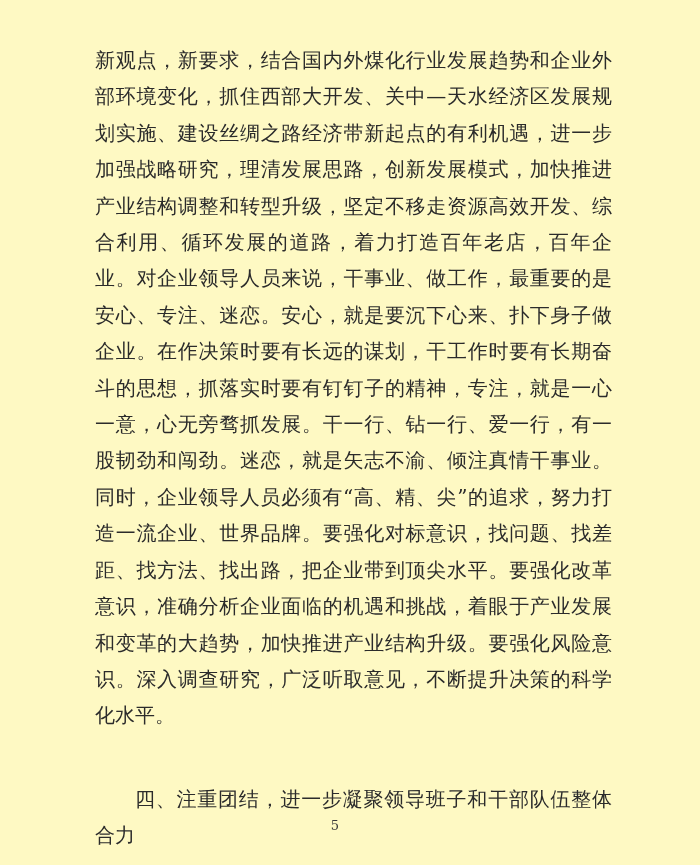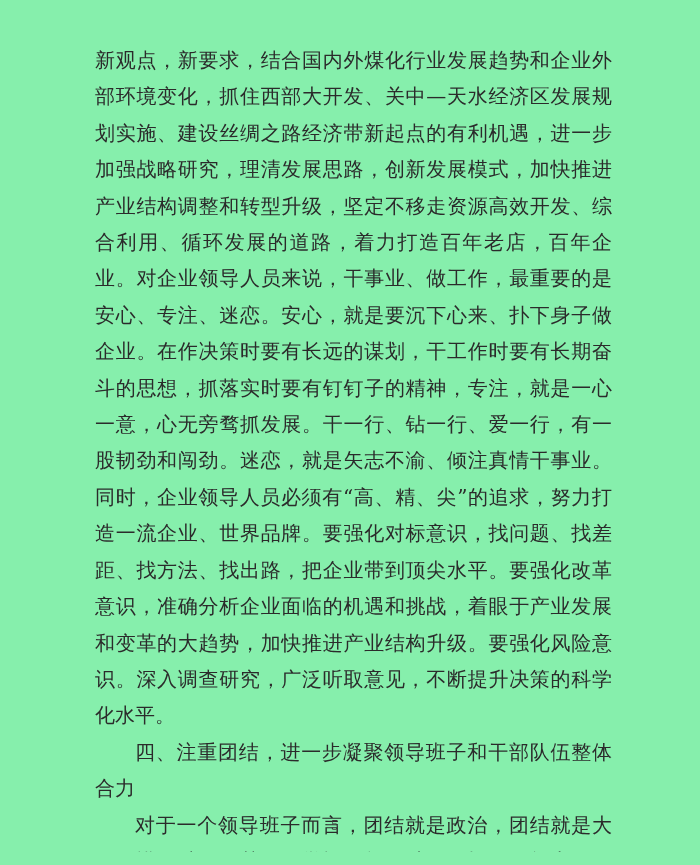--- a/index.html
+++ b/index.html
@@ -9,21 +9,21 @@
   body {
     width: 700px;
     height: 865px;
     background: #ffffff;
     overflow: hidden;
   }
   .page {
     position: relative;
     width: 700px;
     height: 865px;
-    background: #86efac;
+    background: #fef9c3;
     overflow: hidden;
   }
   .text-block {
     position: absolute;
     left: 95px;
     top: 42px;
     width: 517px;
     height: 810px;
     overflow: hidden;
     font-family: "DejaVu Serif", "Liberation Serif", serif;
@@ -32,20 +32,21 @@
     color: #2b2b2b;
     text-align: justify;
     letter-spacing: 0px;
   }
   .para {
     margin: 0;
     padding: 0;
   }
   .para.indent {
     text-indent: 2em;
+    margin-top: 47px;
   }
   .page-number {
     position: absolute;
     top: 818px;
     left: 95px;
     width: 480px;
     text-align: center;
     font-family: "DejaVu Serif", "Liberation Serif", serif;
     font-size: 13px;
     color: #3a3a3a;

